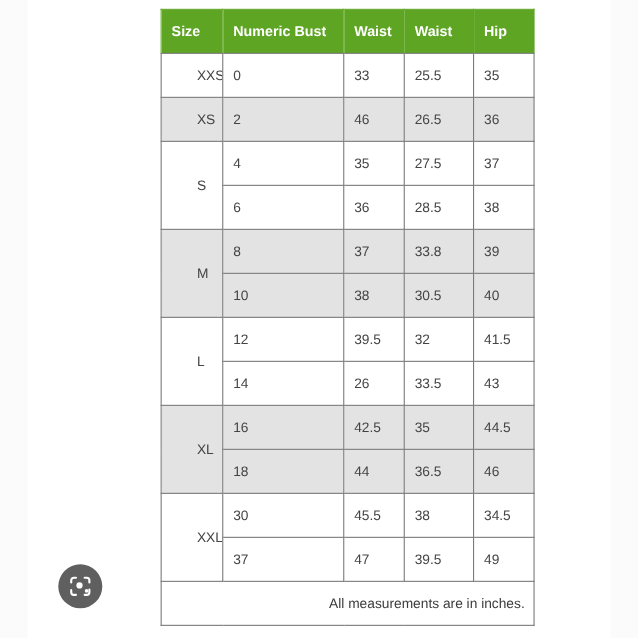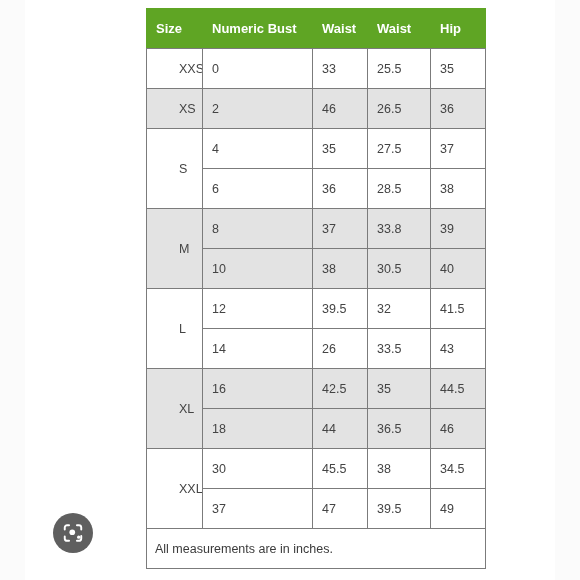--- a/index.html
+++ b/index.html
@@ -62,21 +62,21 @@
   }
   table.size-chart tbody tr.plain td {
     background: #ffffff;
   }
   table.size-chart td.size-cell {
     vertical-align: middle;
     padding-left: 32px;
   }
   table.size-chart tfoot td {
     background: #ffffff;
-    text-align: left;
+    text-align: right;
     font-size: 12.5px;
     color: #3b3b3b;
     height: 40px;
     padding: 0 8px;
   }
   
   col.c-size      { width: 56px; }
   col.c-numeric   { width: 110px; }
   col.c-bust      { width: 55px; }
   col.c-waist     { width: 63px; }

